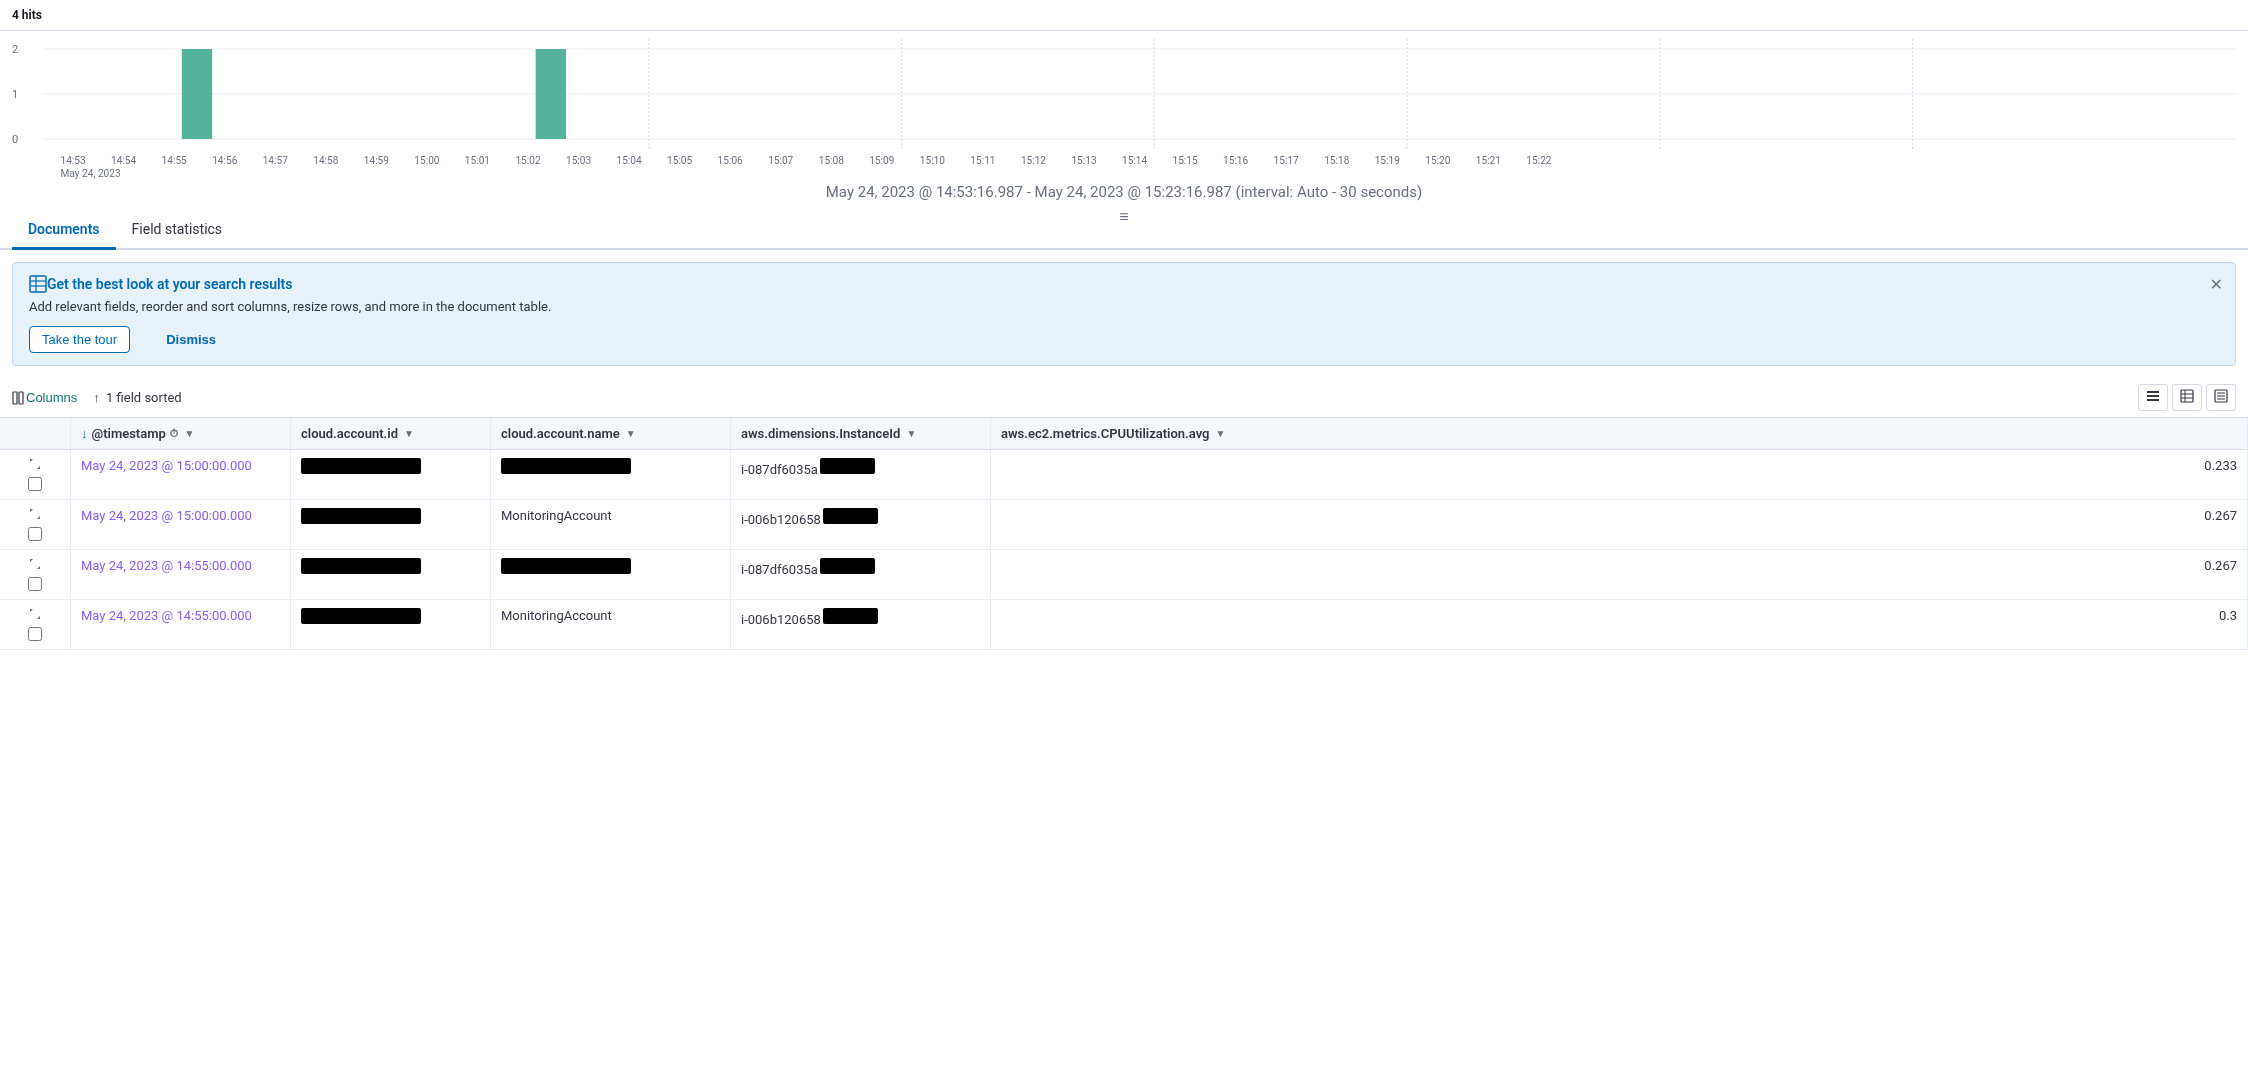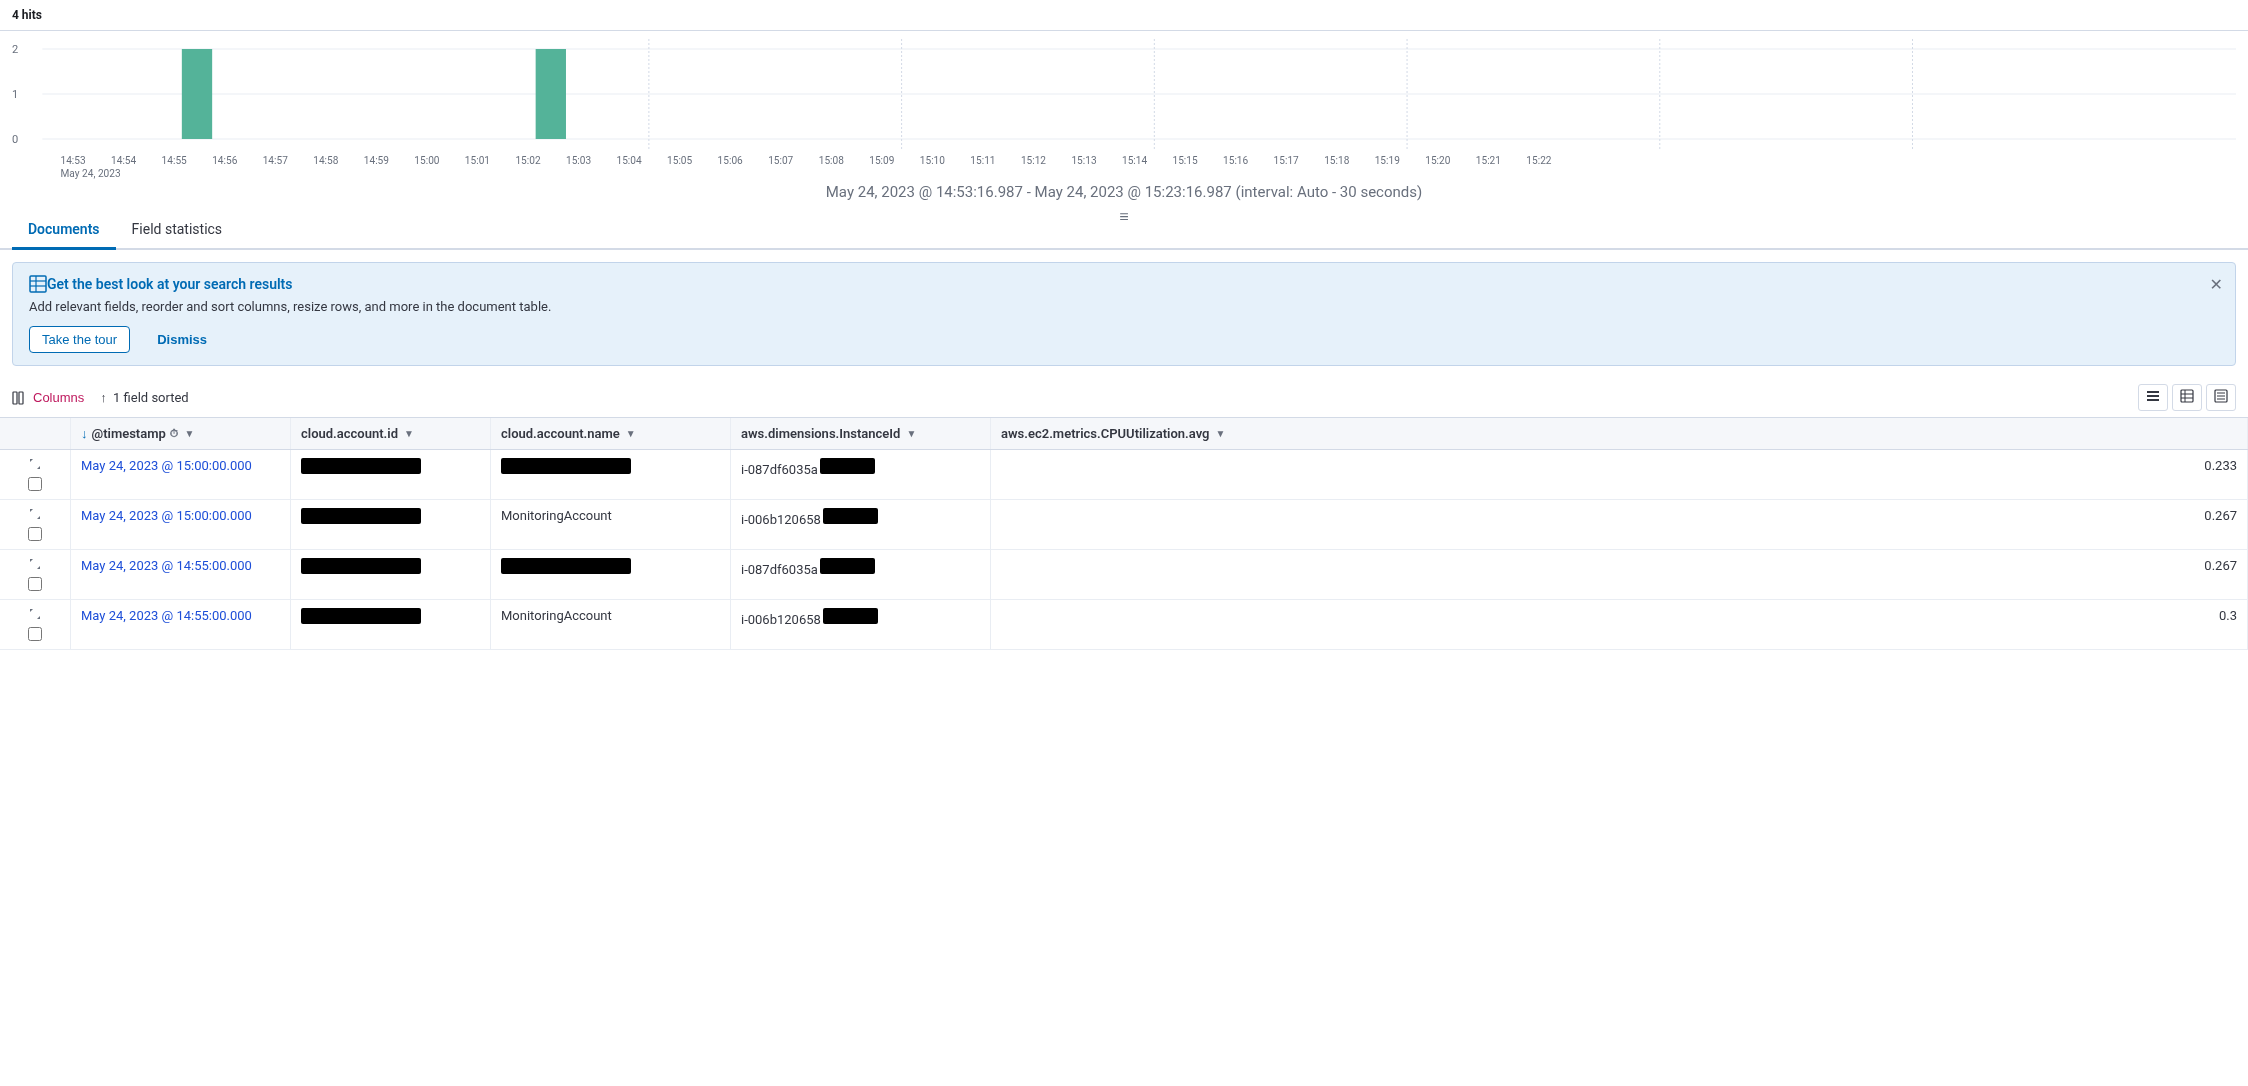--- a/index.html
+++ b/index.html
@@ -99,21 +99,21 @@
     }
     .banner-title {
       color: #006bb4;
       font-weight: 600;
       font-size: 14px;
       display: flex;
       align-items: center;
       margin-bottom: 6px;
     }
     .banner-text { color: #343741; font-size: 13px; margin-bottom: 12px; }
-    .banner-actions { display: flex; gap: 15px; }
+    .banner-actions { display: flex; gap: 24px; }
     .btn-tour {
       background: #fff;
       border: 1px solid #006bb4;
       color: #006bb4;
       border-radius: 4px;
       padding: 5px 12px;
       font-size: 13px;
       cursor: pointer;
       font-weight: 500;
     }
@@ -144,21 +144,21 @@
 
     
     .table-controls {
       display: flex;
       align-items: center;
       justify-content: space-between;
       padding: 6px 12px;
       border-bottom: 1px solid #d3dae6;
     }
     .table-controls-left { display: flex; align-items: center; gap: 16px; font-size: 13px; color: #343741; }
-    .columns-btn { display: flex; align-items: center; gap: 7px; cursor: pointer; color: #be185d; background: none; border: none; font-size: 13px; }
+    .columns-btn { display: flex; align-items: center; gap: 0; cursor: pointer; color: #0f766e; background: none; border: none; font-size: 13px; }
     .table-controls-right { display: flex; gap: 4px; }
     .view-btn {
       background: #fff;
       border: 1px solid #d3dae6;
       border-radius: 3px;
       padding: 4px 7px;
       cursor: pointer;
       font-size: 13px;
       color: #343741;
     }
@@ -202,21 +202,21 @@
       min-width: 50px;
     }
     .row-expand-btn { background: none; border: none; cursor: pointer; color: #69707d; font-size: 13px; }
     .row-checkbox { width: 14px; height: 14px; cursor: pointer; }
     .redacted-block {
       display: inline-block;
       background: #000;
       border-radius: 2px;
       height: 16px;
     }
-    .ts-cell { color: #1d4ed8; white-space: nowrap; min-width: 180px; }
+    .ts-cell { color: #8b5cf6; white-space: nowrap; min-width: 180px; }
     .sort-arrow { color: #006bb4; }
     .chevron-down { font-size: 10px; color: #69707d; margin-left: 2px; }
 
     .col-timestamp { width: 220px; }
     .col-account-id { width: 200px; }
     .col-account-name { width: 240px; }
     .col-instance-id { width: 260px; }
     .col-cpu { min-width: 200px; }
 
     .numeric-val { text-align: right; }

